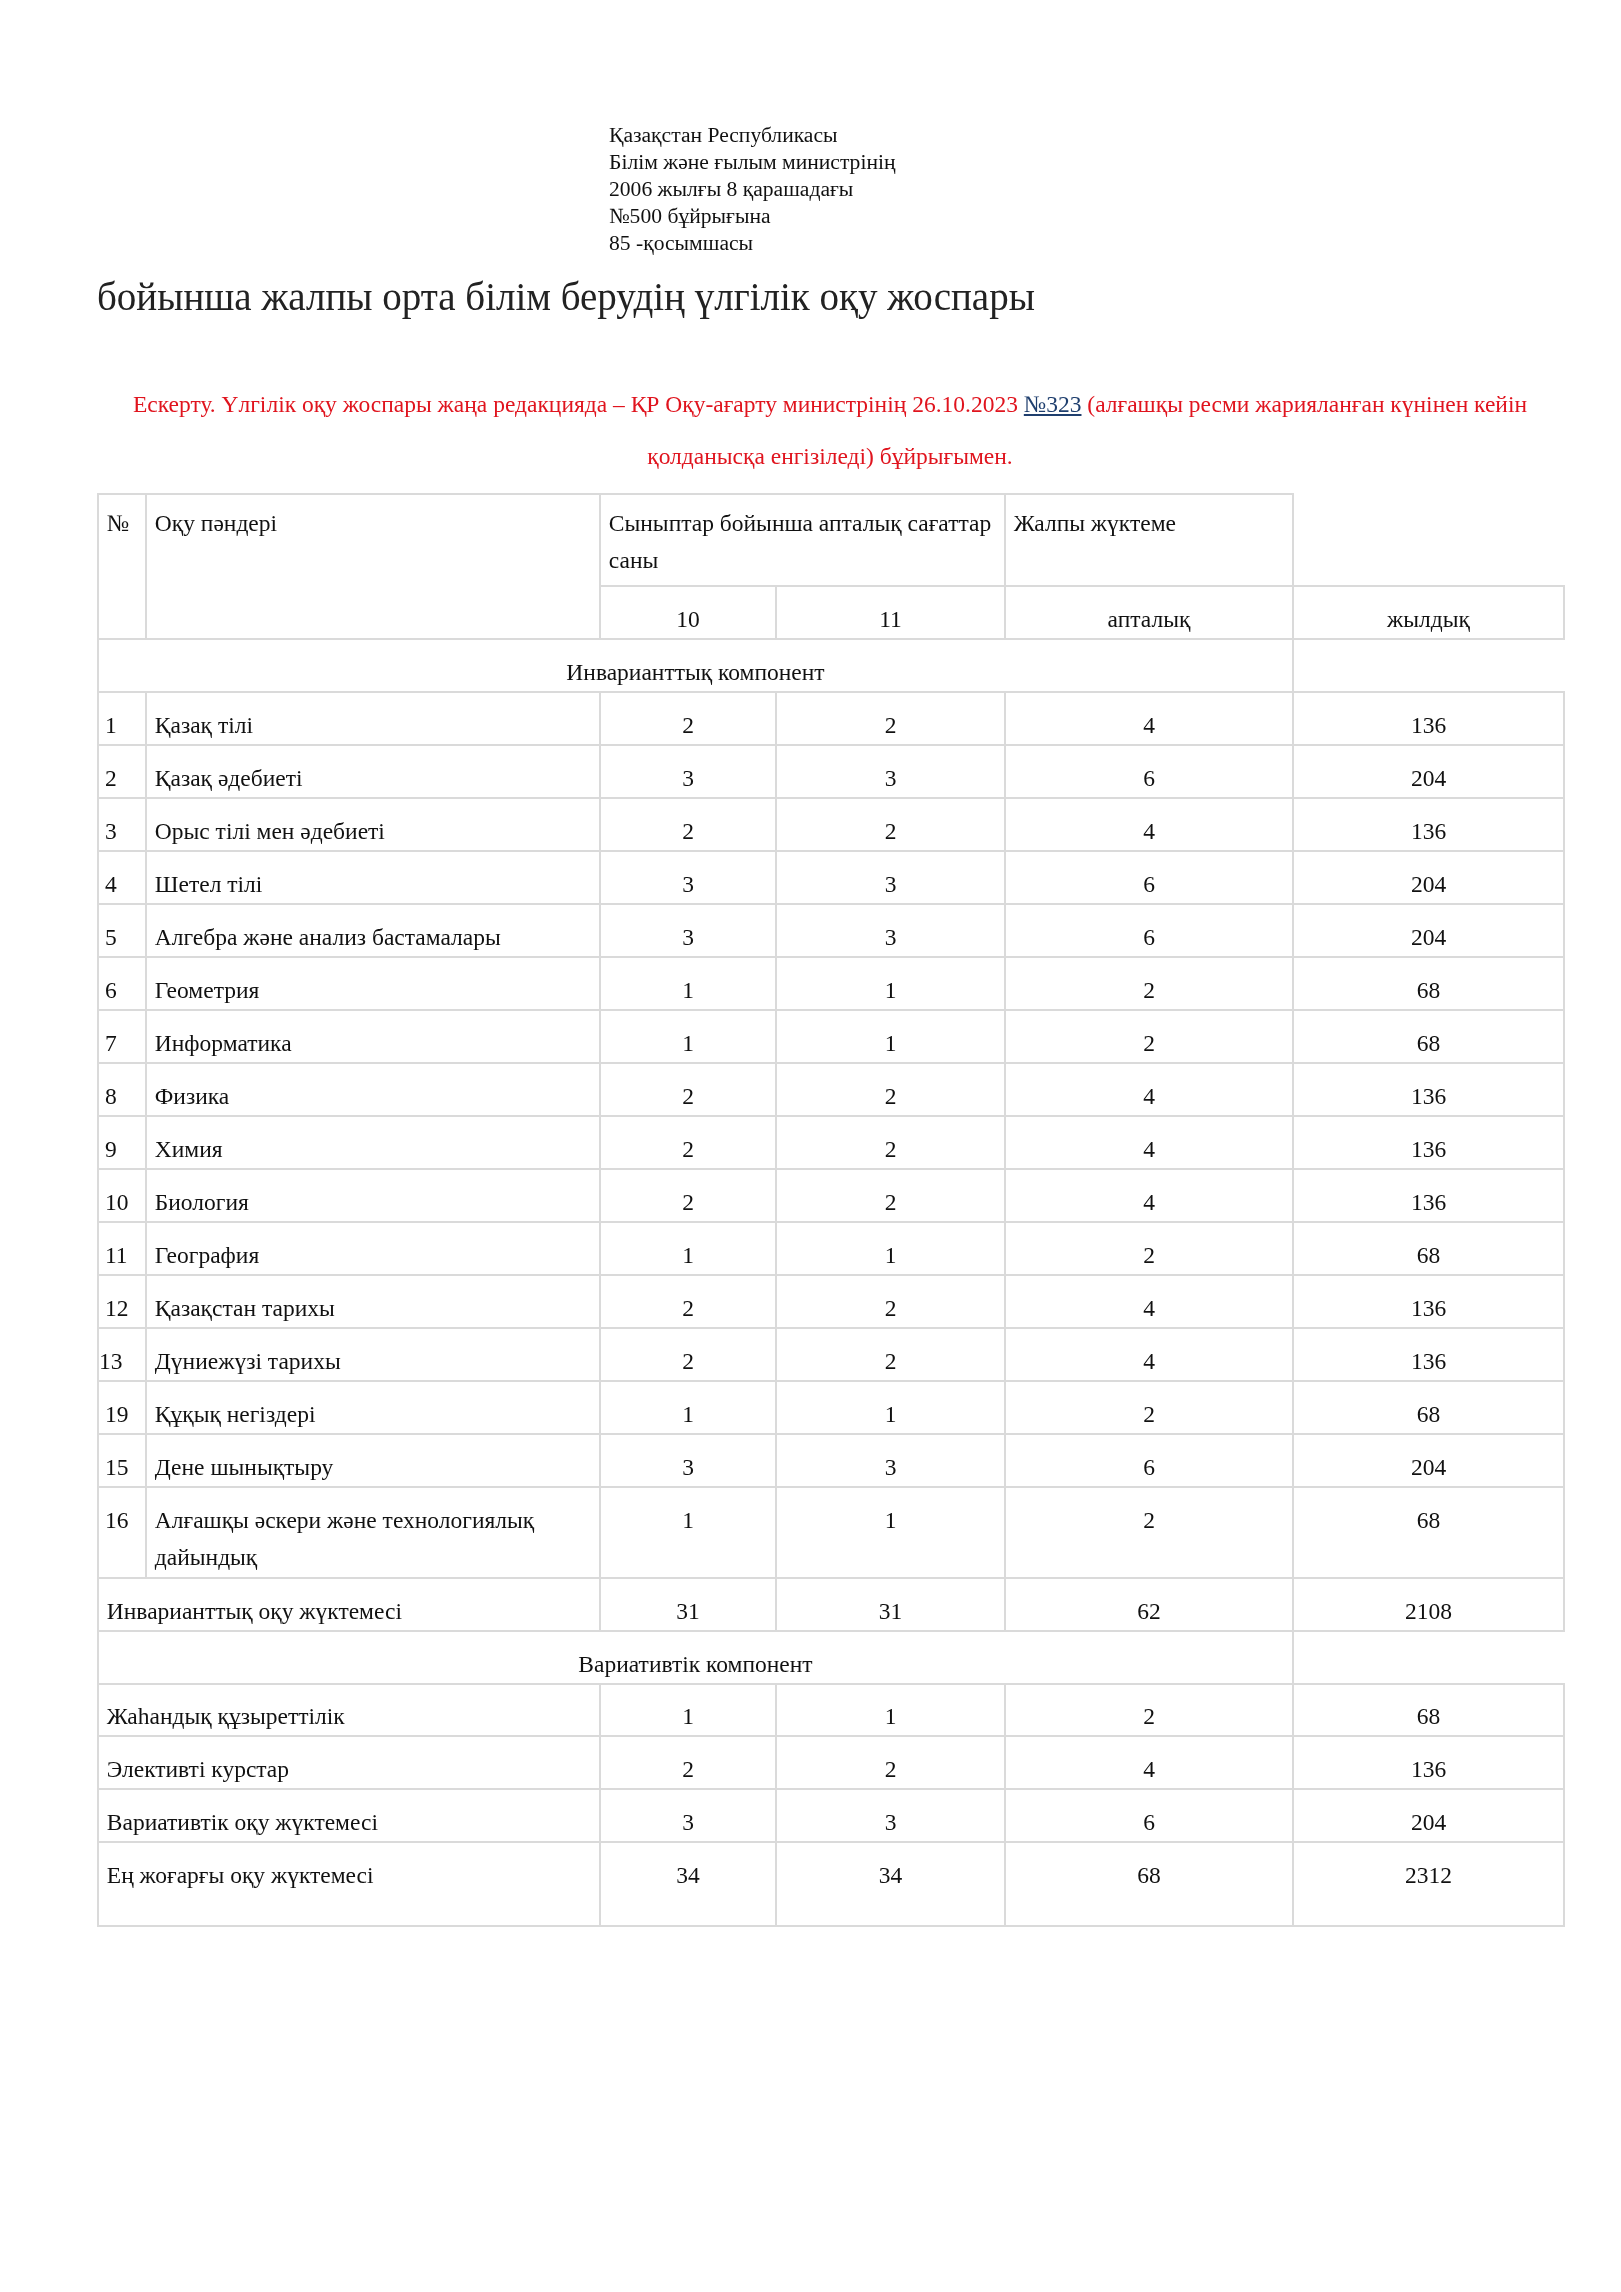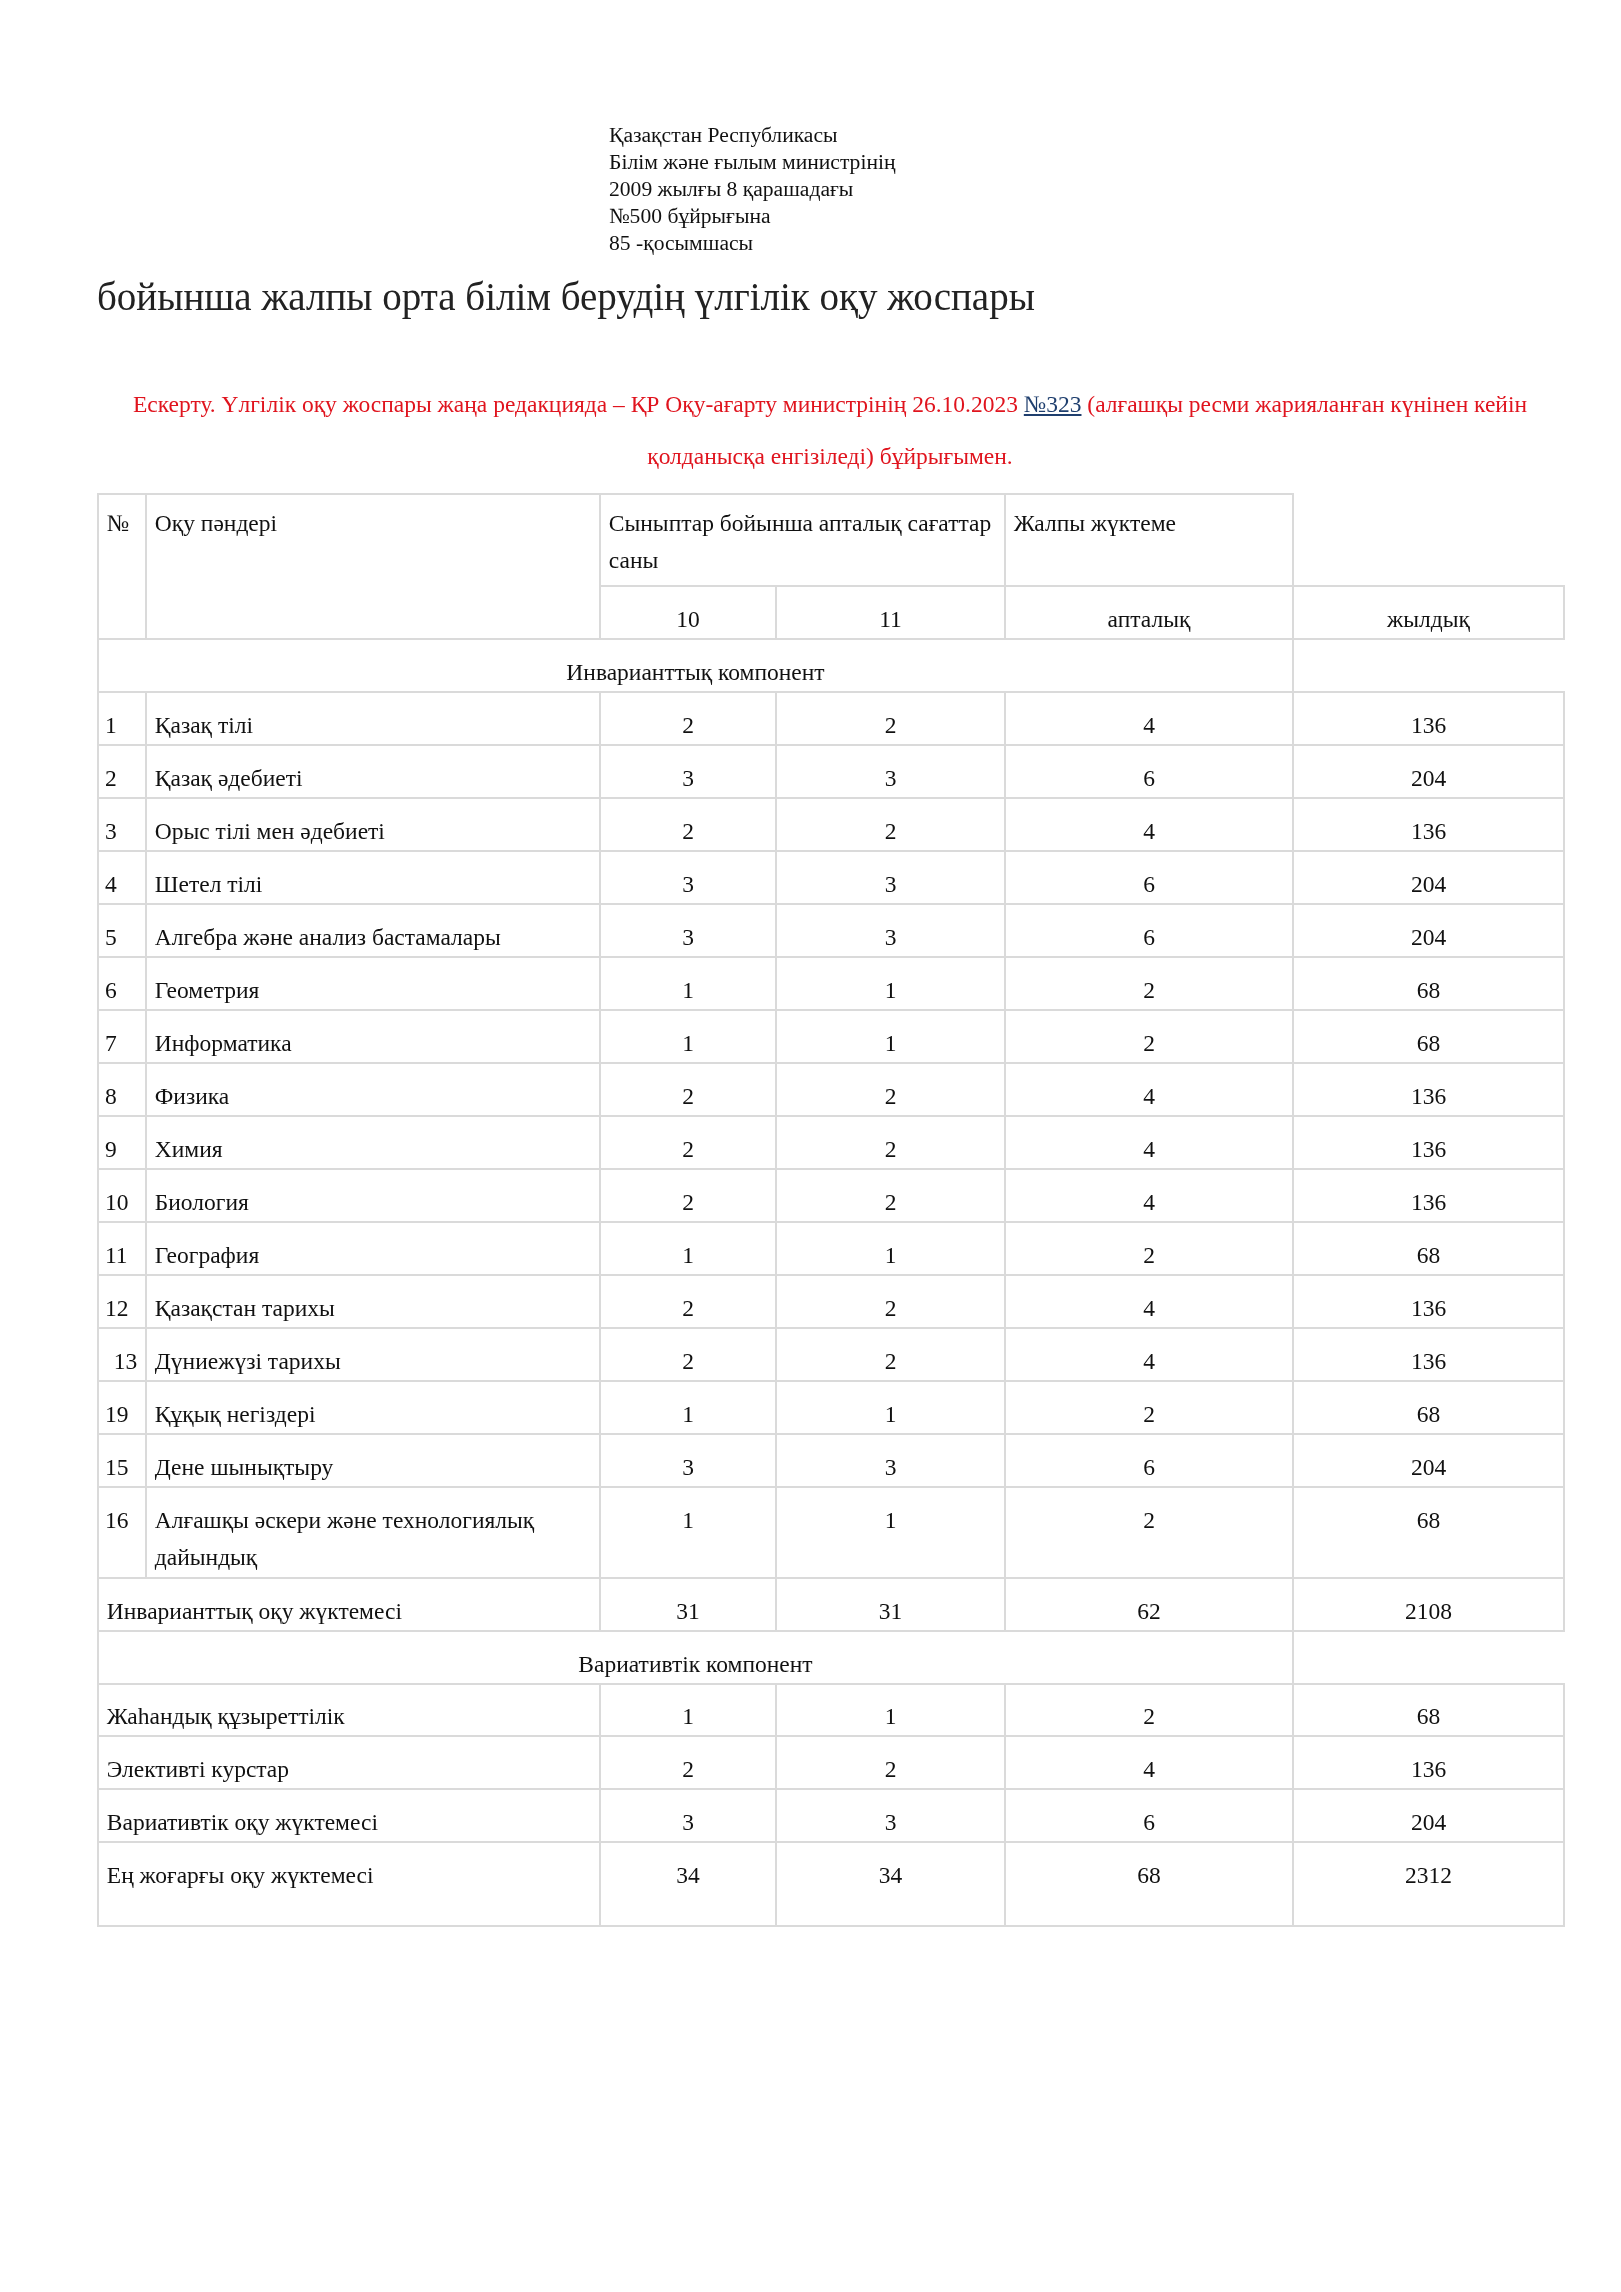--- a/index.html
+++ b/index.html
@@ -19,21 +19,21 @@
   td.noborder-tr { border-top:none !important; border-right:none !important; }
   .rowtext { padding-top:13.7px; display:block; line-height:37px; }
   .hdrtext { padding-top:9.8px; display:block; line-height:37px; }
 </style>
 </head>
 <body>
 
 <div class="addr">
   <div>Қазақстан Республикасы</div>
   <div>Білім және ғылым министрінің</div>
-  <div>2009 жылғы 8 қарашадағы</div>
+  <div>2006 жылғы 8 қарашадағы</div>
   <div>№500 бұйрығына</div>
   <div>85 -қосымшасы</div>
 </div>
 
 <div class="title">
   <div>бойынша жалпы орта білім берудің үлгілік оқу жоспары</div>
 </div>
 
 <div class="note"><span>Ескерту. Үлгілік оқу жоспары жаңа редакцияда – ҚР Оқу-ағарту министрінің 26.10.2023 </span><a>№323</a><span> (алғашқы ресми жарияланған күнінен кейін қолданысқа енгізіледі) бұйрығымен.</span></div>
 
@@ -318,21 +318,21 @@
           <span class="rowtext">2</span>
         </td>
         <td class="c">
           <span class="rowtext">4</span>
         </td>
         <td class="c">
           <span class="rowtext">136</span>
         </td>
       </tr>
       <tr style="height: 53px;">
-        <td style="padding-left: 6px; text-align: right;">
+        <td style="padding-left: 0;">
           <span class="rowtext">13</span>
         </td>
         <td>
           <span class="rowtext">Дүниежүзі тарихы</span>
         </td>
         <td class="c">
           <span class="rowtext">2</span>
         </td>
         <td class="c">
           <span class="rowtext">2</span>

